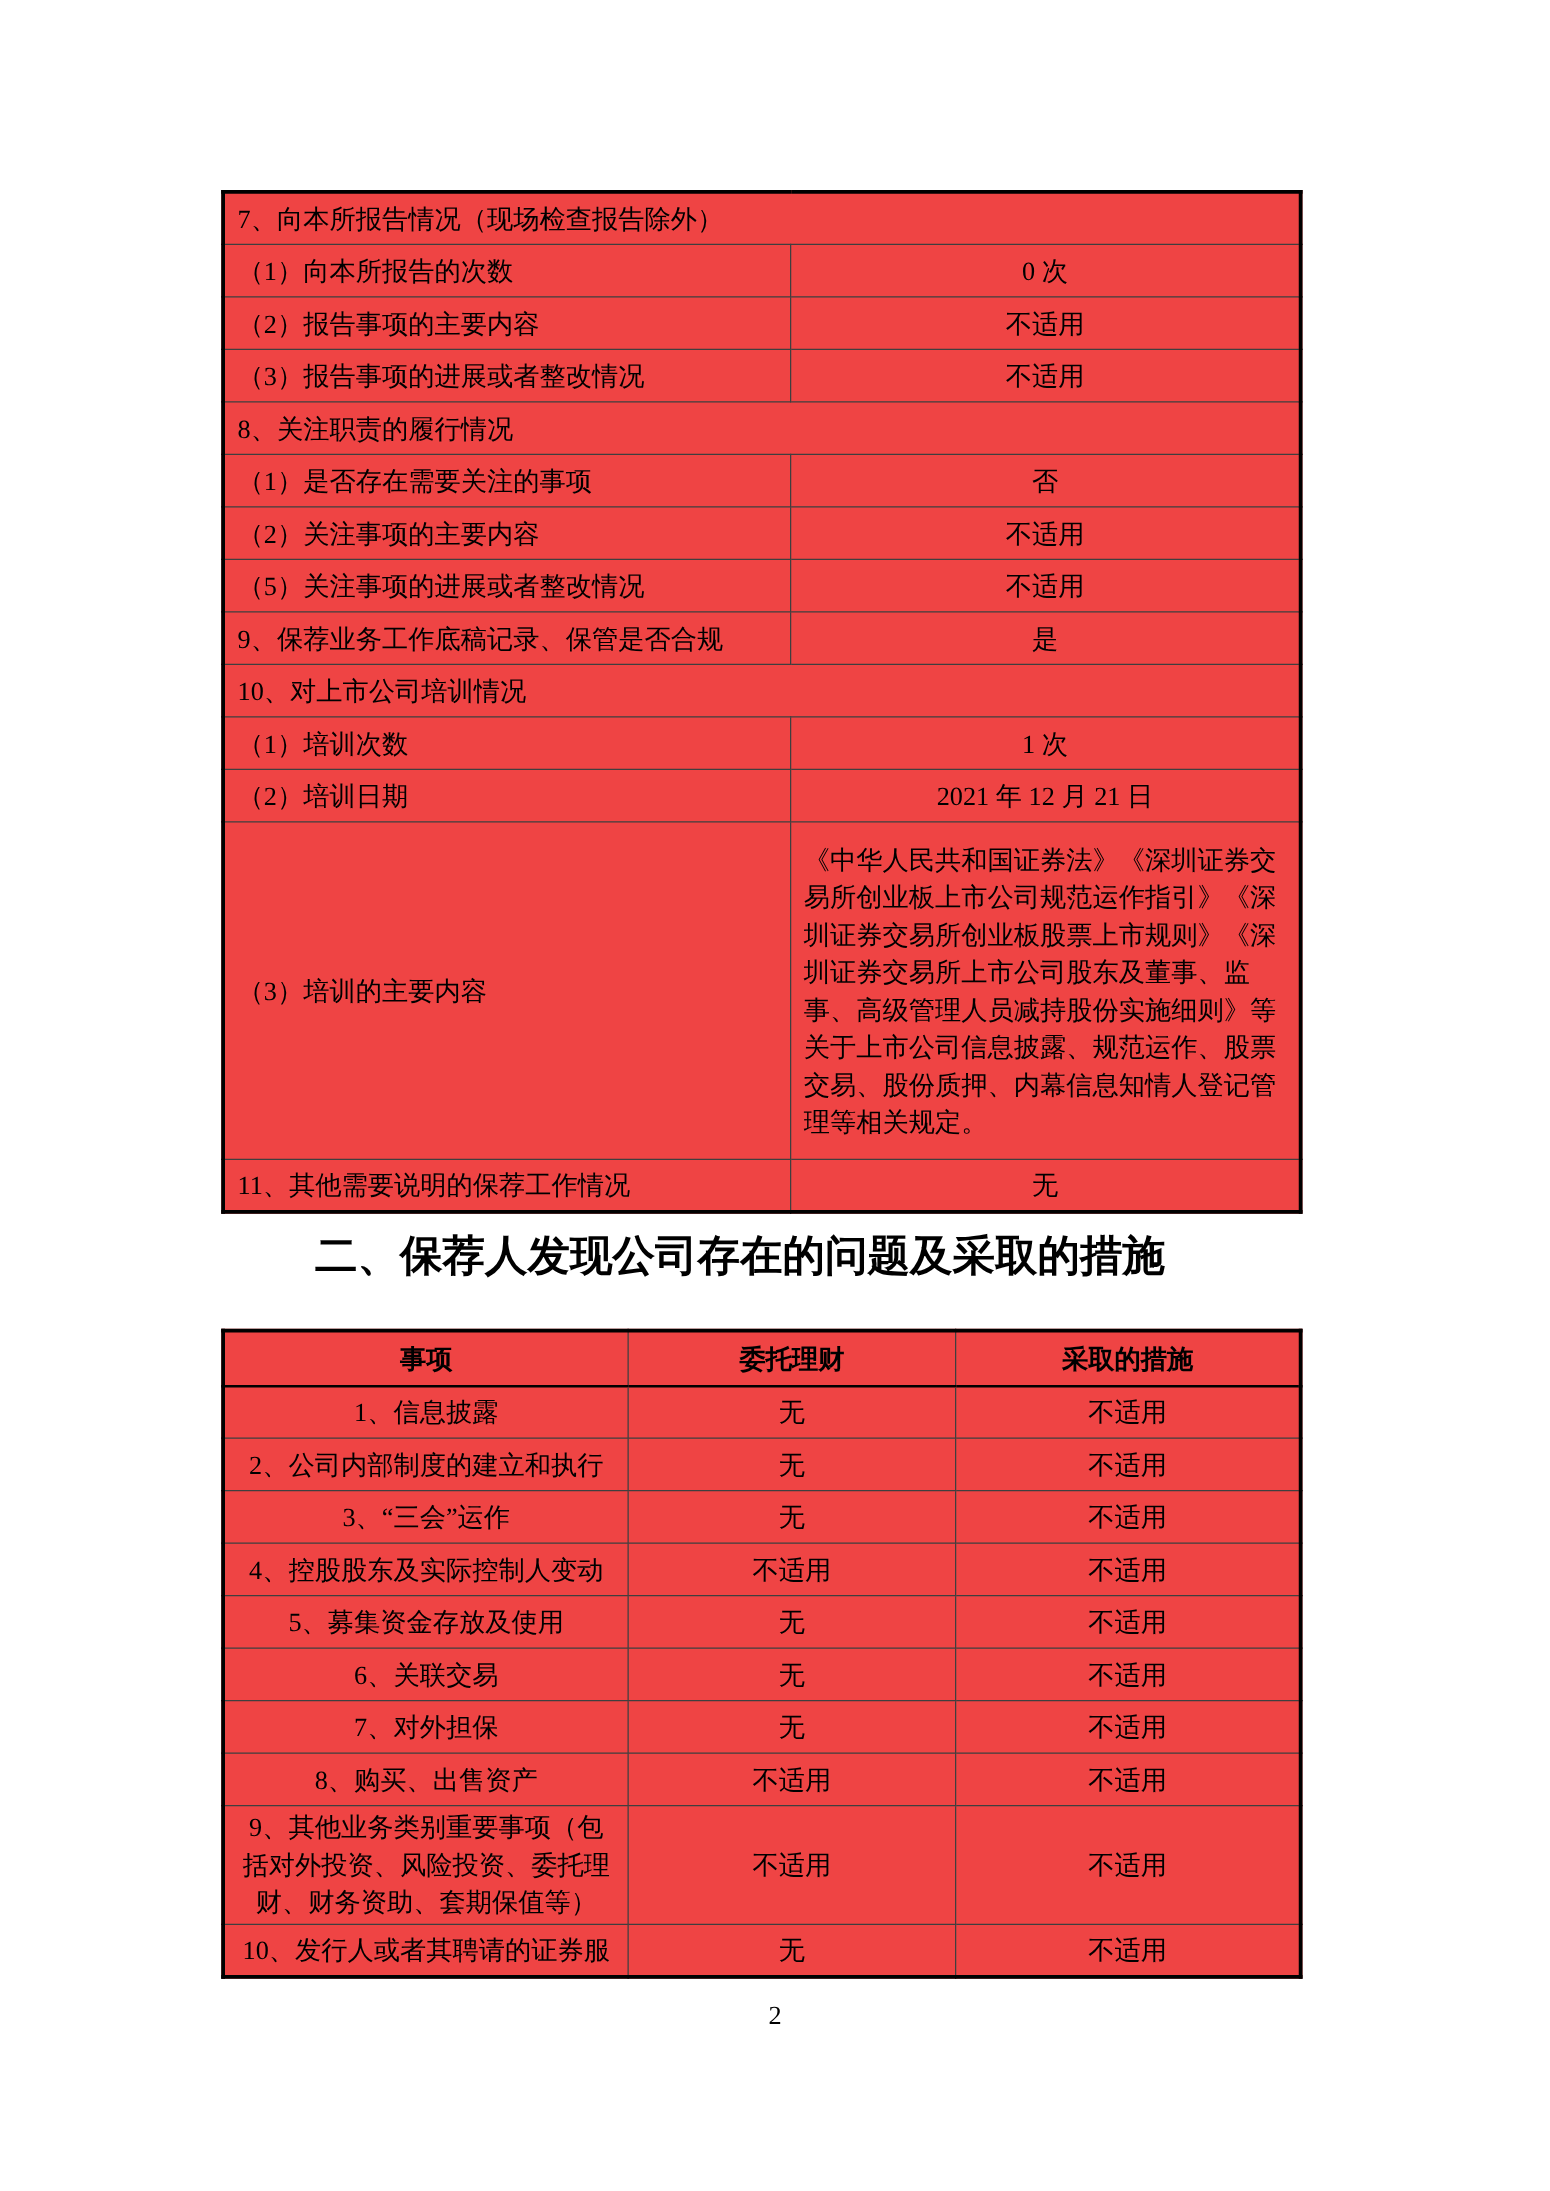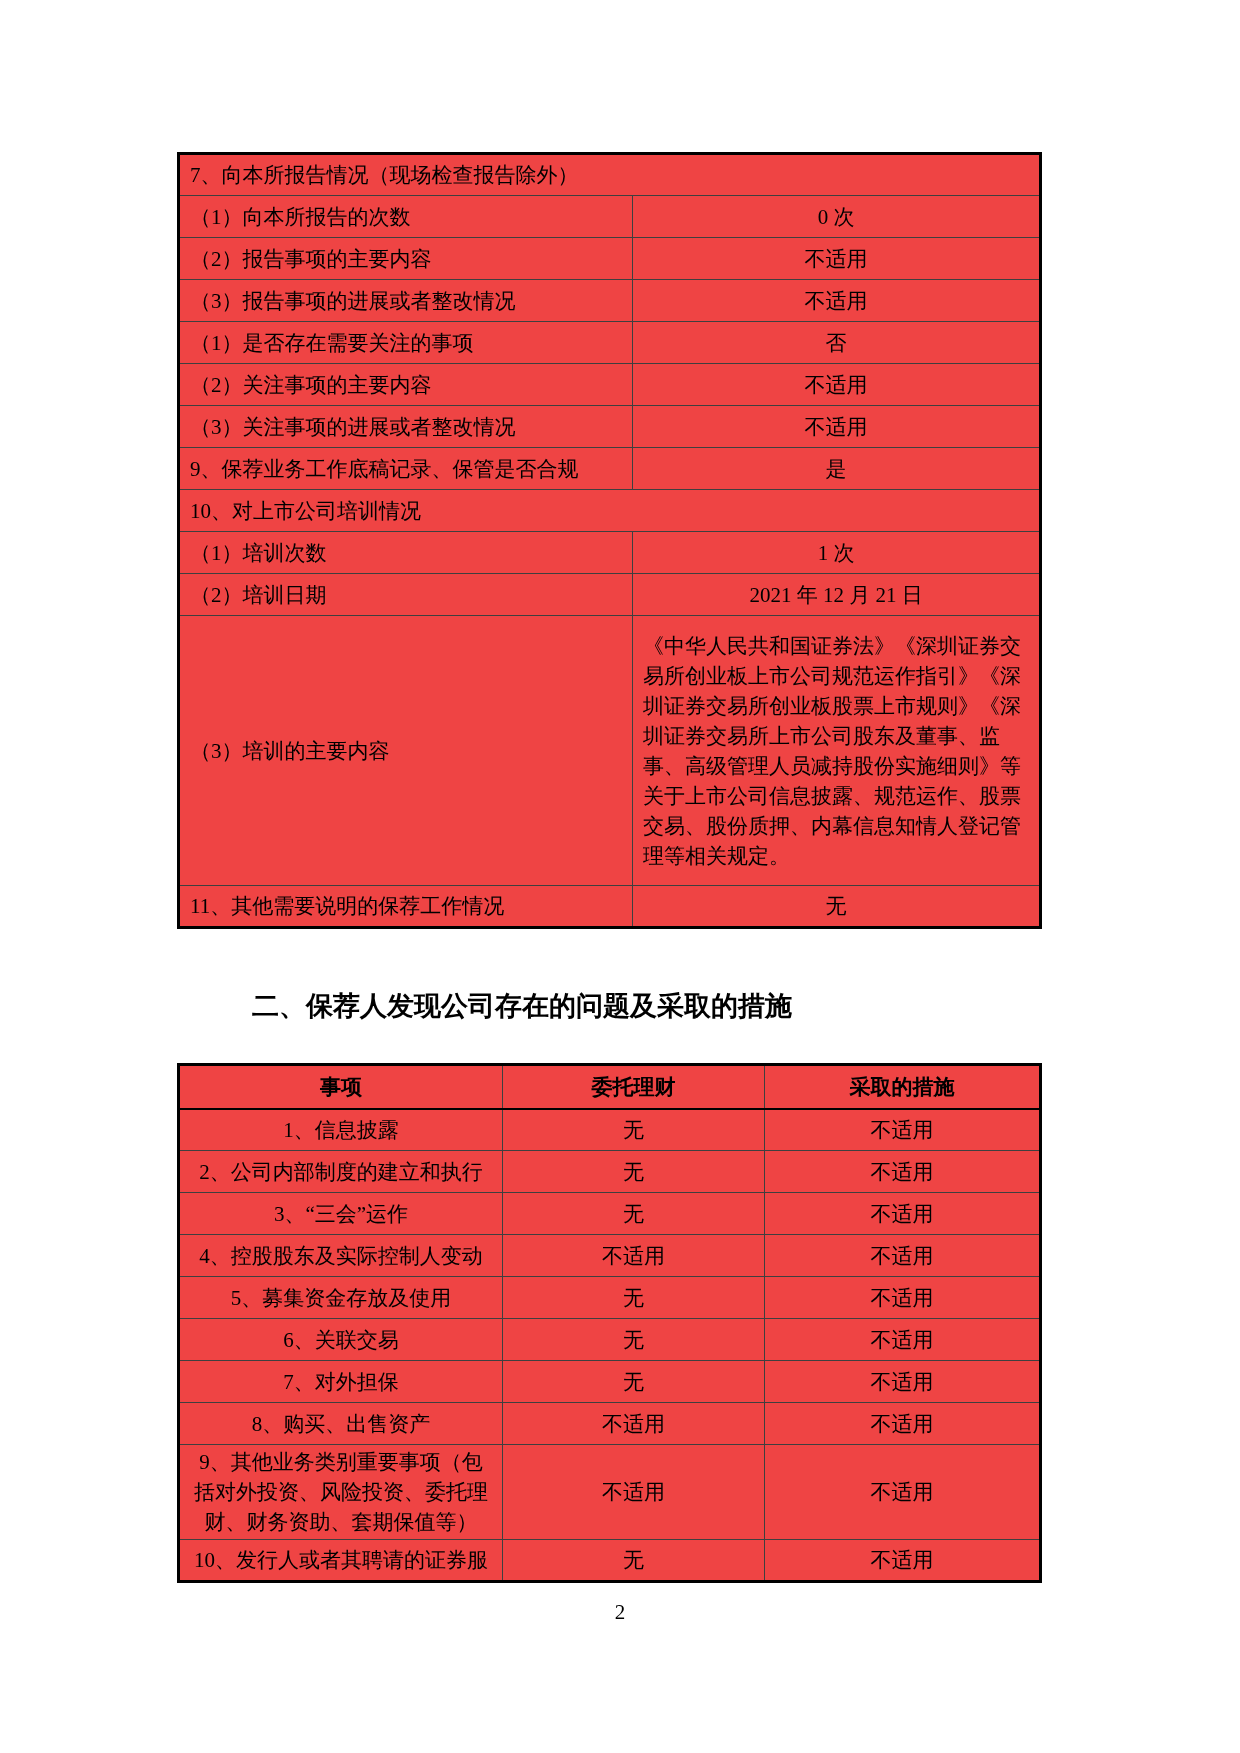--- a/index.html
+++ b/index.html
@@ -59,21 +59,21 @@
     font-weight: bold;
     text-align: center;
     border-bottom: 2px solid #000000;
   }
   #table2 .c0 { text-align: center; }
   #table2 .c1, #table2 .c2 { text-align: center; }
   .section-heading {
     position: absolute;
     left: 252px;
     top: 984px;
-    font-size: 27px;
+    font-size: 34px;
     font-weight: bold;
     line-height: 44px;
     white-space: nowrap;
   }
   .page-number {
     position: absolute;
     left: 0;
     top: 1600px;
     width: 1240px;
     text-align: center;
@@ -98,29 +98,32 @@
       </tr>
       <tr style="height: 42px;">
         <td class="item-label">（2）报告事项的主要内容</td>
         <td class="val-cell">不适用</td>
       </tr>
       <tr style="height: 42px;">
         <td class="item-label">（3）报告事项的进展或者整改情况</td>
         <td class="val-cell">不适用</td>
       </tr>
       <tr style="height: 42px;">
+        <td class="sec-label" colspan="2">8、关注职责的履行情况</td>
+      </tr>
+      <tr style="height: 42px;">
         <td class="item-label">（1）是否存在需要关注的事项</td>
         <td class="val-cell">否</td>
       </tr>
       <tr style="height: 42px;">
         <td class="item-label">（2）关注事项的主要内容</td>
         <td class="val-cell">不适用</td>
       </tr>
       <tr style="height: 42px;">
-        <td class="item-label">（3）关注事项的进展或者整改情况</td>
+        <td class="item-label">（5）关注事项的进展或者整改情况</td>
         <td class="val-cell">不适用</td>
       </tr>
       <tr style="height: 42px;">
         <td class="sec-label">9、保荐业务工作底稿记录、保管是否合规</td>
         <td class="val-cell">是</td>
       </tr>
       <tr style="height: 42px;">
         <td class="sec-label" colspan="2">10、对上市公司培训情况</td>
       </tr>
       <tr style="height: 42px;">

